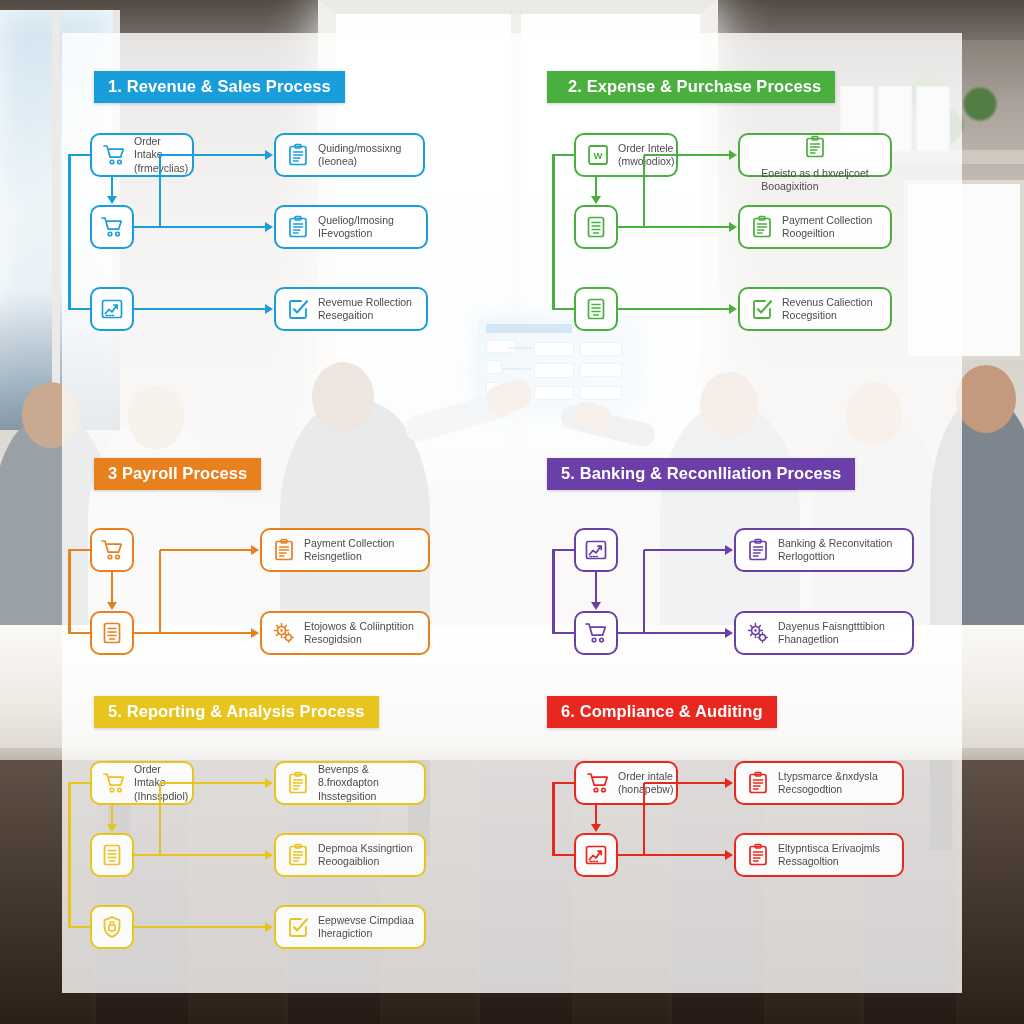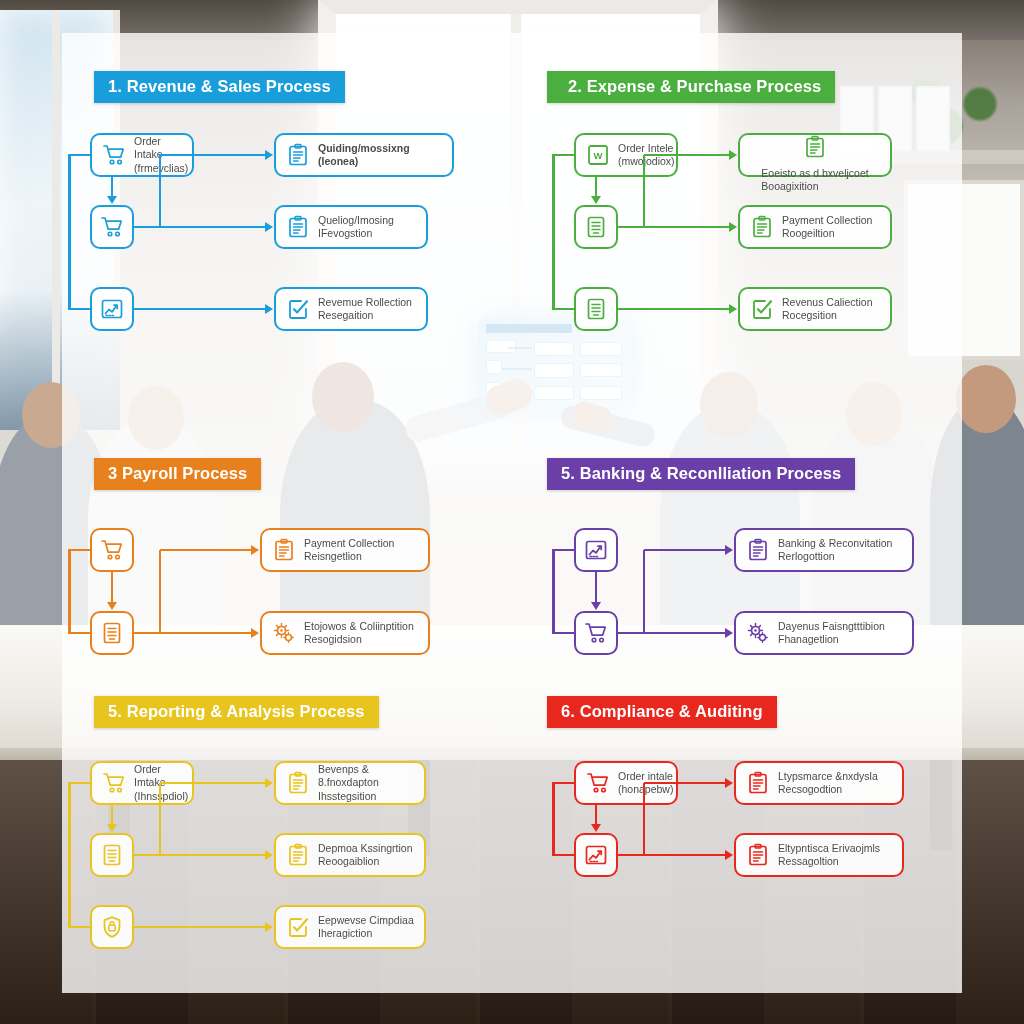--- a/index.html
+++ b/index.html
@@ -178,21 +178,21 @@
             </svg>
           </span>
         </div>
         <div class="node icon-only" style="left: 28px; top: 254px; width: 44px; height: 44px; border-color: rgb(26, 157, 219);">
           <span class="ico" style="color: rgb(26, 157, 219);">
             <svg>
               <use href="#sym-growth-chart-icon"></use>
             </svg>
           </span>
         </div>
-        <div class="node" style="left: 212px; top: 100px; width: 180px; height: 44px; border-color: rgb(26, 157, 219); font-weight: bold;">
+        <div class="node" style="left: 212px; top: 100px; width: 151px; height: 44px; border-color: rgb(26, 157, 219);">
           <span class="ico" style="color: rgb(26, 157, 219);">
             <svg>
               <use href="#sym-clipboard-icon"></use>
             </svg>
           </span>
           <div class="node-text"><span>Quiding/mossixng</span><span class="l2">(Ieonea)</span></div>
         </div>
         <div class="node" style="left: 212px; top: 172px; width: 154px; height: 44px; border-color: rgb(26, 157, 219);">
           <span class="ico" style="color: rgb(26, 157, 219);">
             <svg>

